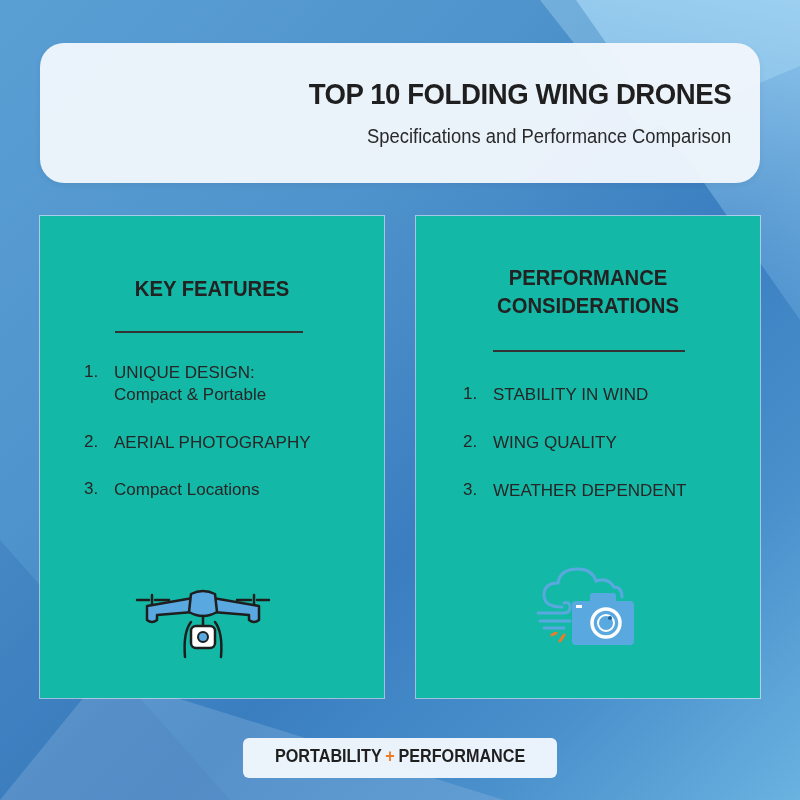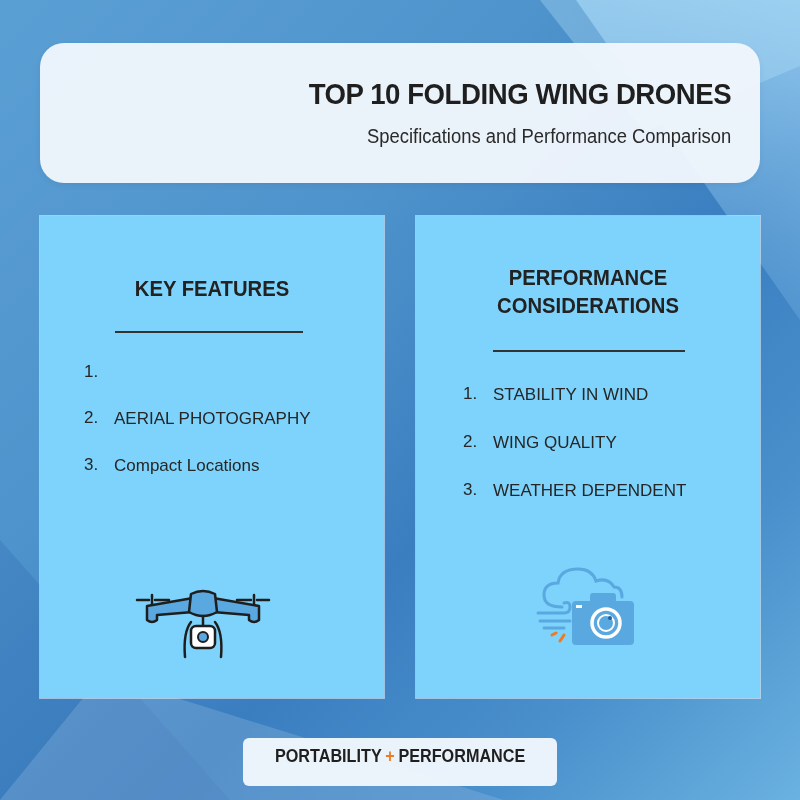--- a/index.html
+++ b/index.html
@@ -48,21 +48,21 @@
       transform: scaleX(0.92);
     }
     .header-subtitle {
       position: absolute; left: 0; right: 0; top: 82px;
       font-size: 20px; color: #2a2a2a;
       transform: scaleX(0.92);
     }
 
     .panel {
       position: absolute; top: 216px; width: 344px; height: 482px;
-      background: #7dd3fc;
+      background: #14b8a6;
       box-shadow: 0 0 0 1px rgba(255,255,255,0.5);
     }
     .panel-left { left: 40px; }
     .panel-right { left: 416px; width: 344px; }
 
     .panel-title {
       position: absolute; left: 0; right: 0;
       text-align: center; font-weight: bold; color: #222;
       font-size: 22px; line-height: 28px;
       transform: scaleX(0.92);
@@ -85,21 +85,21 @@
     .list-text { line-height: 22px; }
     .list-text .sub { display: block; }
     .panel-left .list-item { margin-bottom: 25px; }
     .panel-left .list-item:nth-child(1) { margin-bottom: 26px; }
     .panel-right .list-item { margin-bottom: 26px; }
 
     .drone-icon { position: absolute; left: 93px; top: 366px; width: 140px; height: 80px; }
     .weather-cam-icon { position: absolute; left: 118px; top: 349px; width: 110px; height: 85px; }
 
     .footer-badge {
-      position: absolute; left: 243px; top: 738px; width: 314px; height: 48px;
+      position: absolute; left: 243px; top: 738px; width: 314px; height: 40px;
       background: rgba(240,246,252,0.97);
       border-radius: 6px;
       text-align: center;
       font-size: 18px; font-weight: bold; color: #1f1f1f;
       line-height: 36px;
       white-space: nowrap;
     }
     .footer-badge .inner { display: inline-block; transform: scaleX(0.9); }
     .plus { color: #f07a22; margin: 0 4px; }
   </style>
@@ -115,20 +115,24 @@
   <div class="header-title">TOP 10 FOLDING WING DRONES</div>
   <div class="header-subtitle">Specifications and Performance Comparison</div>
 </div>
 
 <div class="panel panel-left">
   <div class="panel-title">KEY FEATURES</div>
   <div class="divider"></div>
   <ul class="list">
     <li class="list-item">
       <span class="list-num">1.</span>
+      <span class="list-text">
+        <span>UNIQUE DESIGN:</span>
+        <span class="sub">Compact &amp; Portable</span>
+      </span>
     </li>
     <li class="list-item">
       <span class="list-num">2.</span>
       <span class="list-text">
         <span>AERIAL PHOTOGRAPHY</span>
       </span>
     </li>
     <li class="list-item">
       <span class="list-num">3.</span>
       <span class="list-text">

